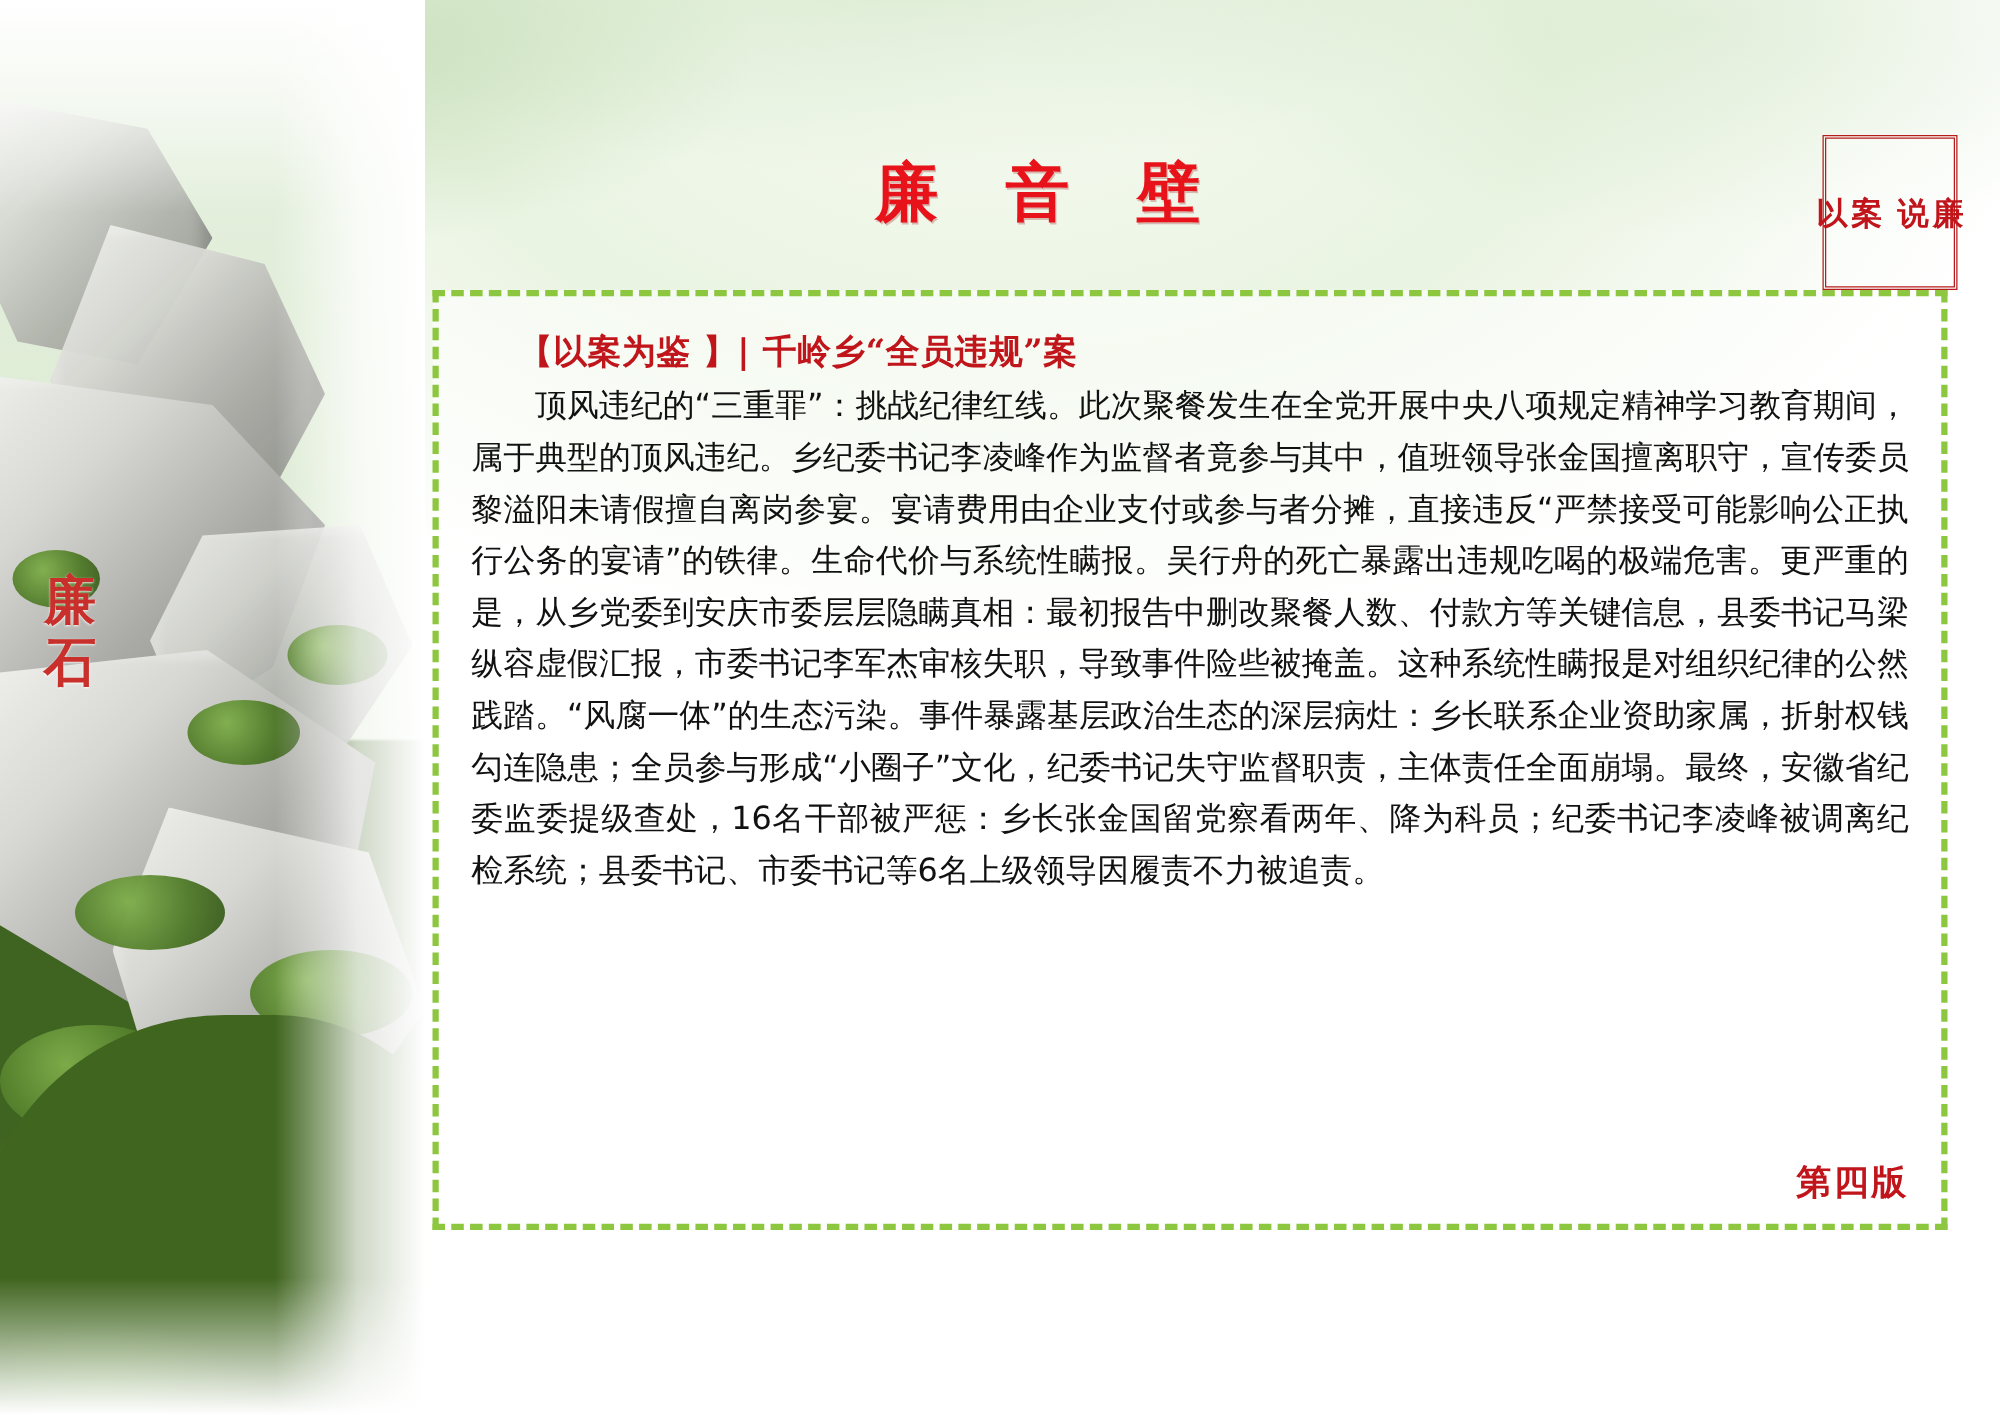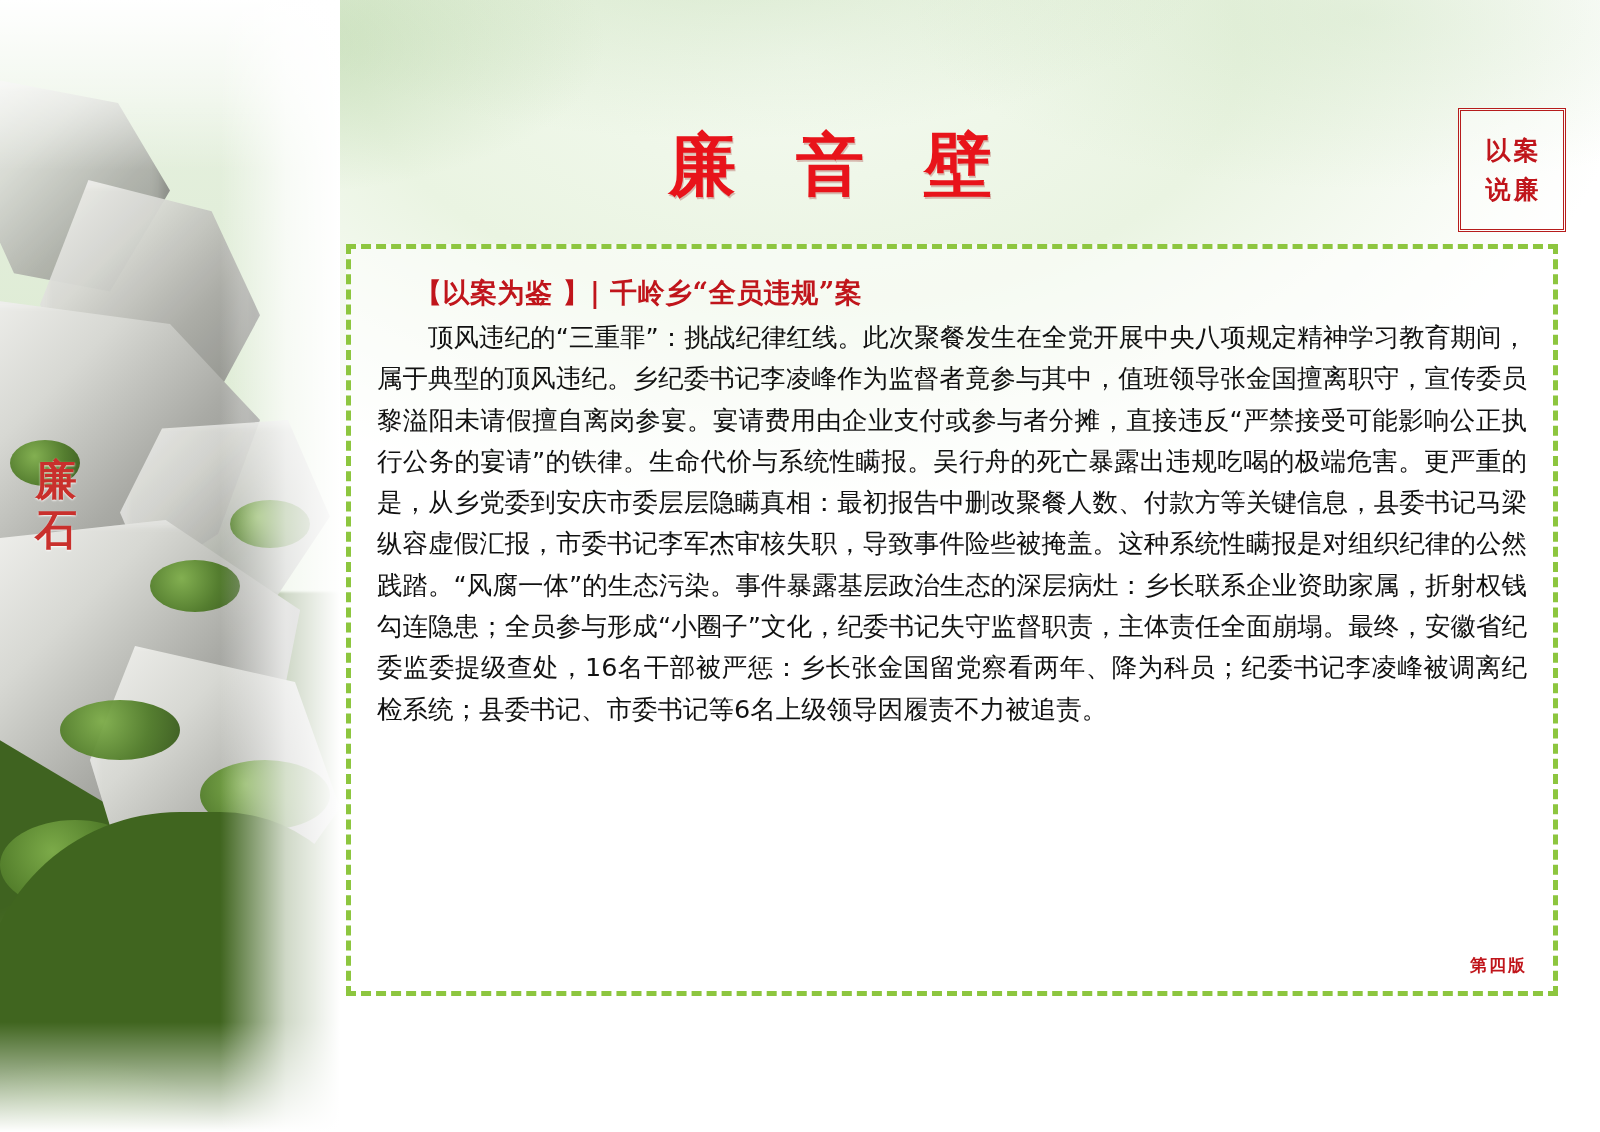--- a/index.html
+++ b/index.html
@@ -122,40 +122,40 @@
   }
 
   
   .masthead {
     position: absolute;
     left: 600px;
     top: 120px;
     width: 460px;
     text-align: center;
     font-family: "DejaVu Serif", serif;
-    font-size: 68px;
+    font-size: 51px;
     font-weight: 700;
     color: #e8131a;
     letter-spacing: 18px;
     text-indent: 18px;
     text-shadow: 1px 2px 0 rgba(140,0,0,.25);
     white-space: nowrap;
   }
 
   
   .stamp {
     position: absolute;
     right: 34px;
     top: 108px;
     width: 108px;
     height: 124px;
     border: 3px double #b61c1c;
     box-sizing: border-box;
     display: flex;
-    flex-direction: column;
+    flex-direction: row;
     align-items: center;
     justify-content: center;
     gap: 6px;
     background: rgba(255,255,255,.35);
   }
   .stamp div {
     font-family: "DejaVu Serif", serif;
     color: #c0151b;
     font-size: 25px;
     font-weight: 700;
@@ -168,21 +168,20 @@
   .article {
     position: absolute;
     left: 346px;
     top: 232px;
     width: 1212px;
     height: 752px;
     box-sizing: border-box;
     border: 5px dashed #8dc63f;
     background: rgba(255,255,255,.55);
     padding: 22px 26px 18px 26px;
-    margin-top: 12px;
   }
   .headline {
     font-family: "DejaVu Serif", serif;
     font-size: 27px;
     font-weight: 700;
     color: #c0151b;
     margin: 4px 0 6px 38px;
     letter-spacing: .5px;
     white-space: nowrap;
   }
@@ -195,21 +194,21 @@
     text-align: justify;
     text-justify: inter-ideograph;
     text-indent: 2em;
   }
   .body b { font-weight: 400; }
   .edition {
     position: absolute;
     right: 26px;
     bottom: 14px;
     font-family: "DejaVu Serif", serif;
-    font-size: 17px;
+    font-size: 28px;
     font-weight: 700;
     color: #c0151b;
     letter-spacing: 2px;
     white-space: nowrap;
   }
 </style>
 </head>
 <body>
 
 <div class="page">

